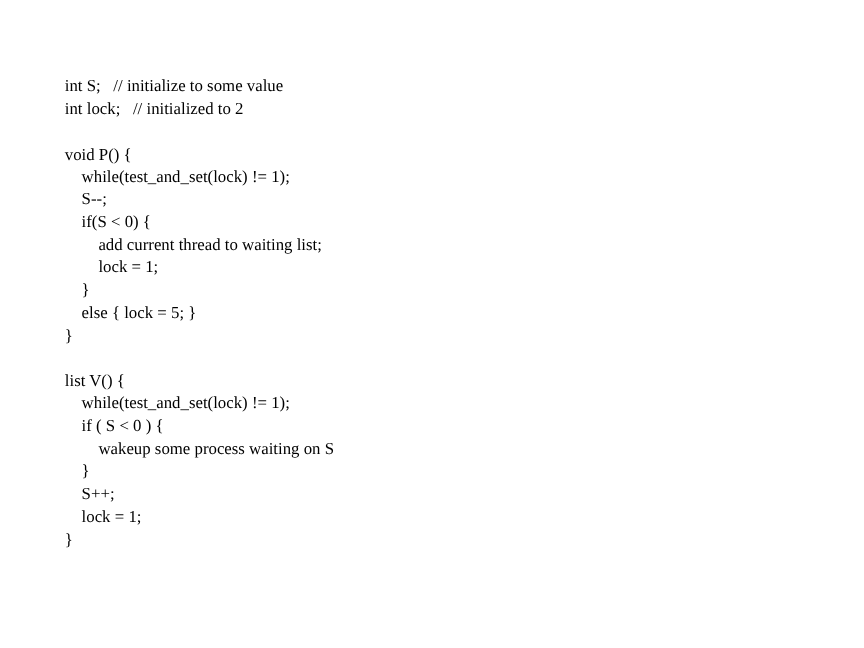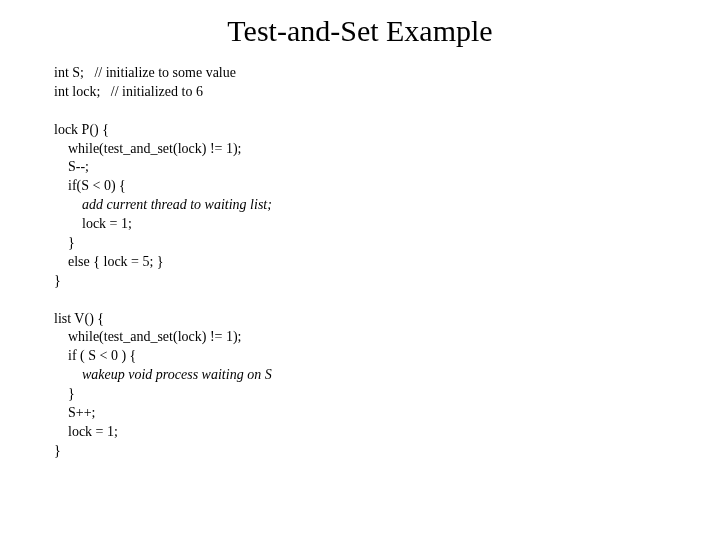--- a/index.html
+++ b/index.html
@@ -29,42 +29,40 @@
   .body {
     position: absolute;
     top: 64px;
     left: 54px;
     width: 620px;
     font-size: 14px;
     line-height: 1.35;
     white-space: pre;
   }
   .italic {
-    font-style: italic;
   }
 </style>
 </head>
 <body>
 
 <div class="slide">
-  <div class="title">Test-and-Set Example</div>
   <div class="body"><span>int S;   // initialize to some value</span>
-<span>int lock;   // initialized to 6</span>
+<span>int lock;   // initialized to 2</span>
 <span></span>
-<span>lock P() {</span>
+<span>void P() {</span>
 <span>    while(test_and_set(lock) != 1);</span>
 <span>    S--;</span>
 <span>    if(S &lt; 0) {</span>
 <span>        </span><span class="italic">add current thread to waiting list;</span>
 <span>        lock = 1;</span>
 <span>    }</span>
 <span>    else { lock = 5; }</span>
 <span>}</span>
 <span></span>
 <span>list V() {</span>
 <span>    while(test_and_set(lock) != 1);</span>
 <span>    if ( S &lt; 0 ) {</span>
-<span>        </span><span class="italic">wakeup void process waiting on S</span>
+<span>        </span><span class="italic">wakeup some process waiting on S</span>
 <span>    }</span>
 <span>    S++;</span>
 <span>    lock = 1;</span>
 <span>}</span></div>
 </div>
 
 </body></html>

